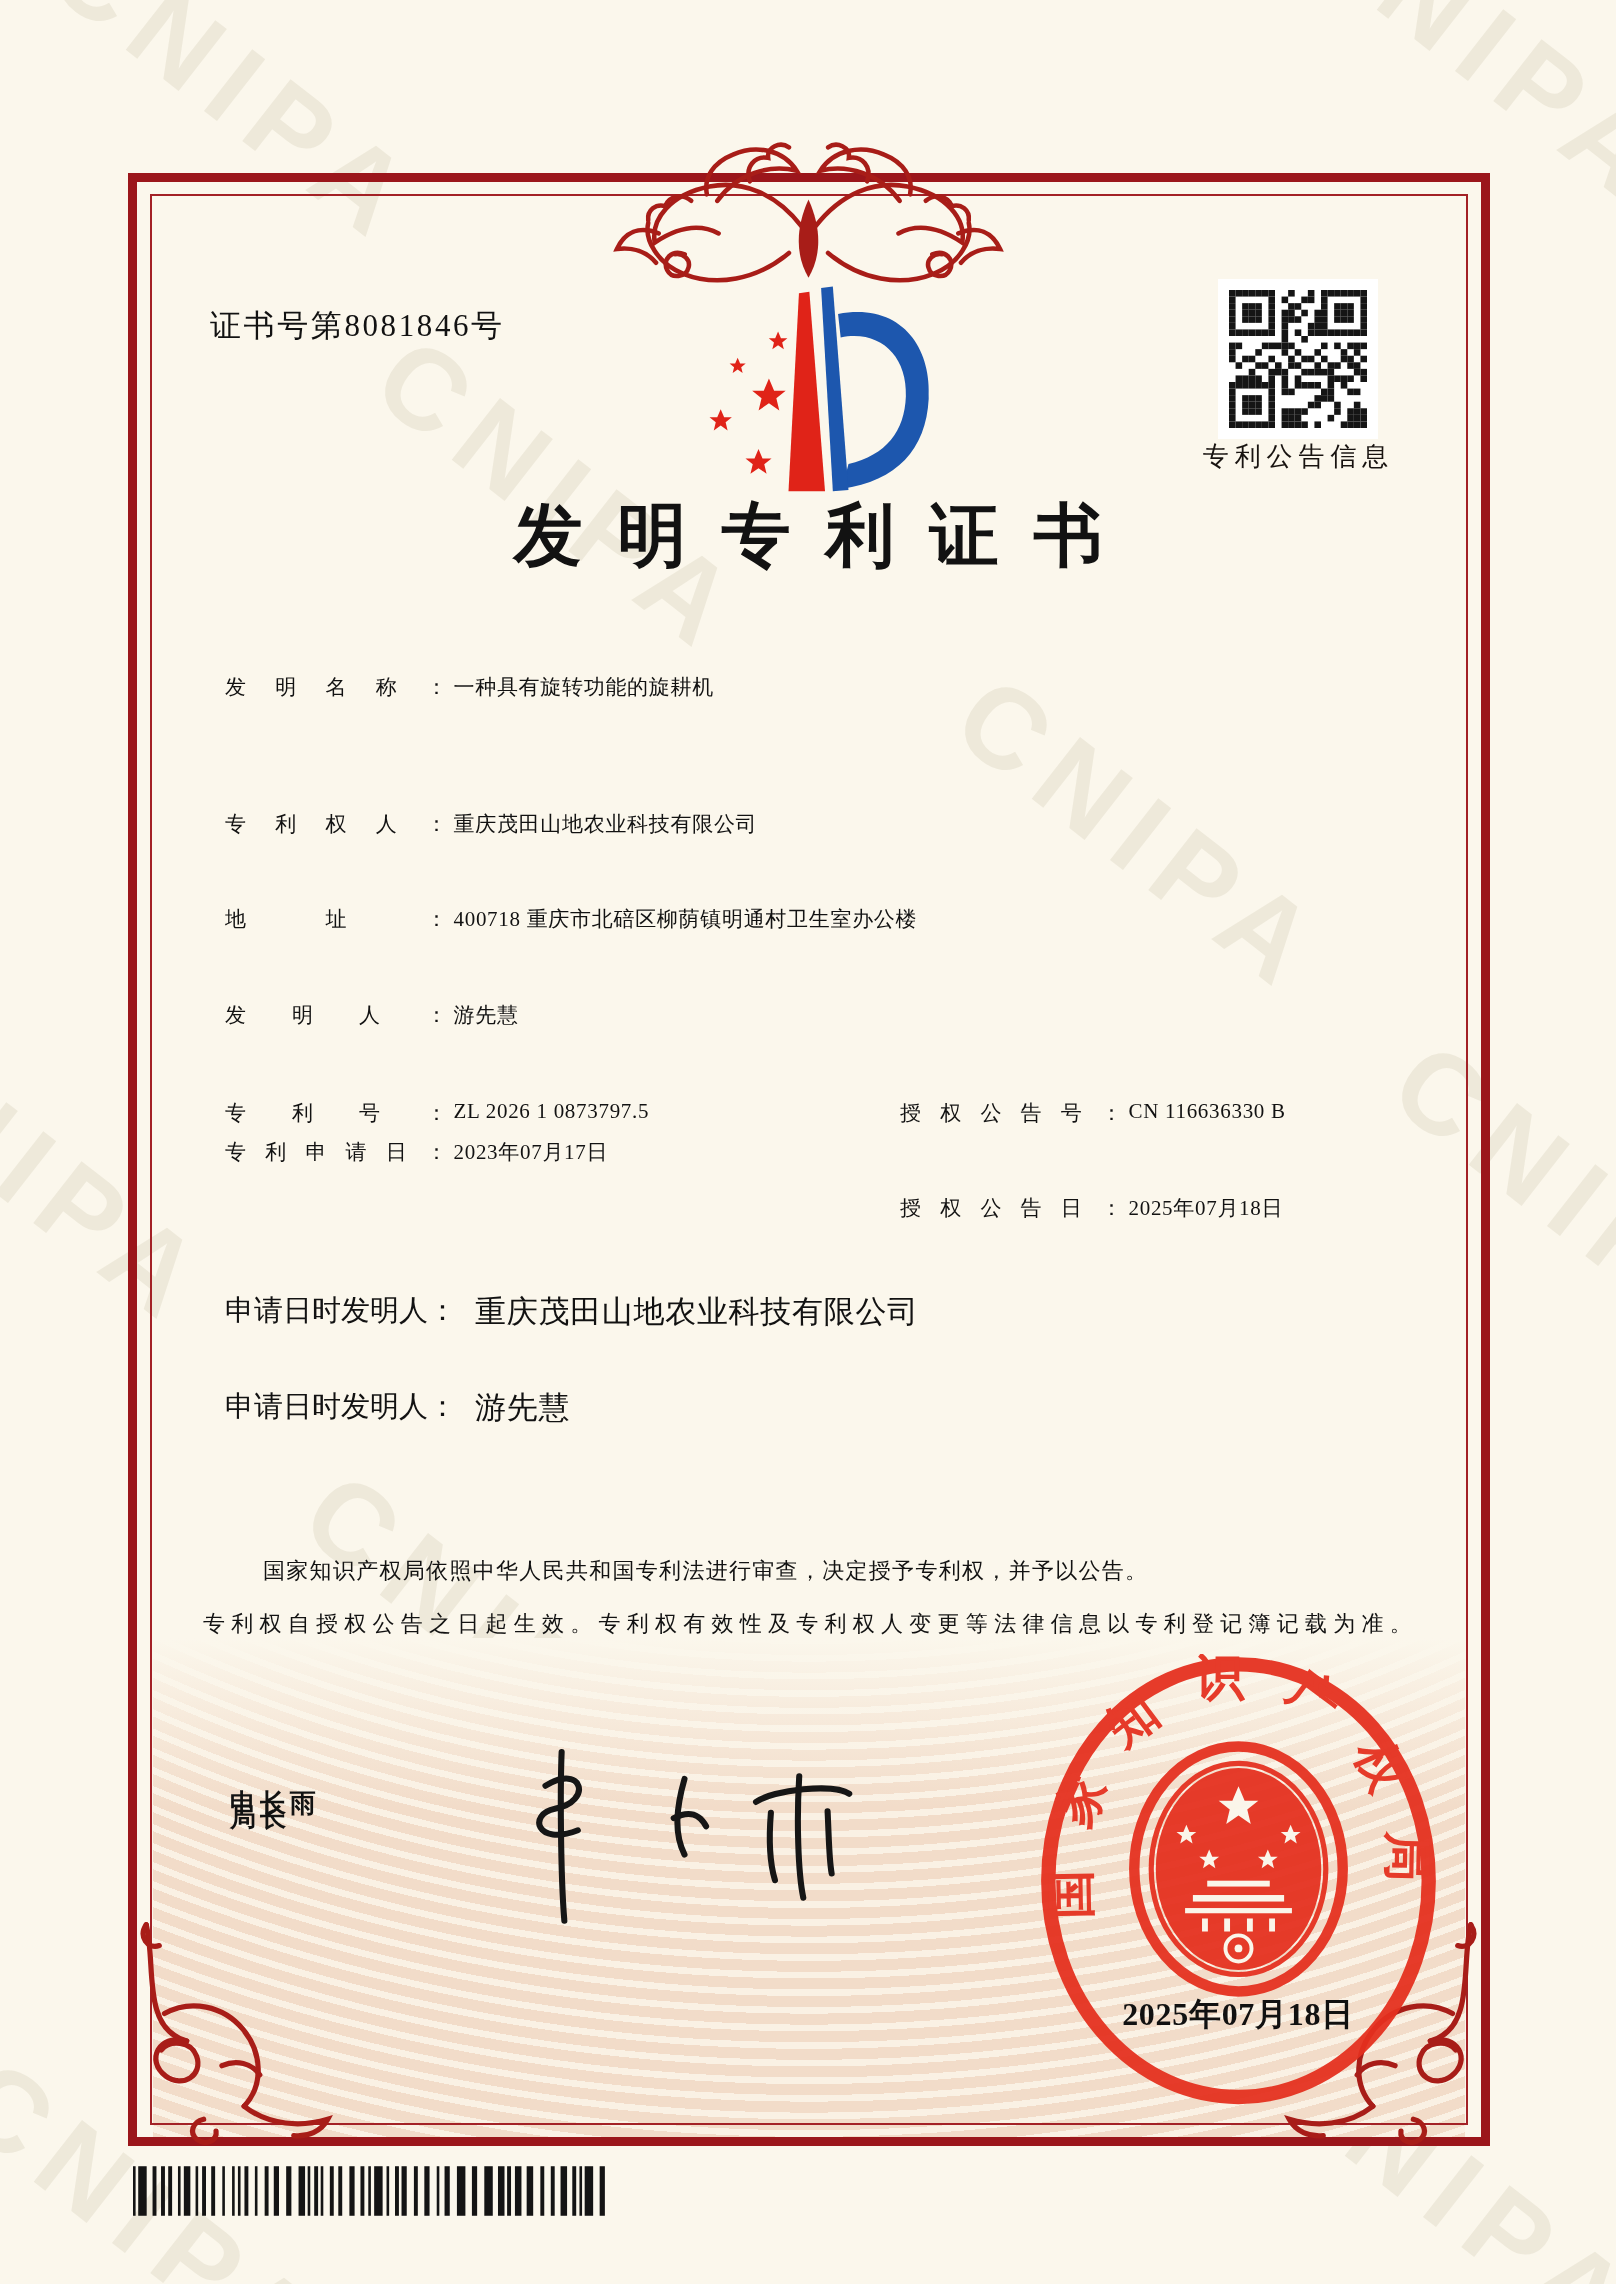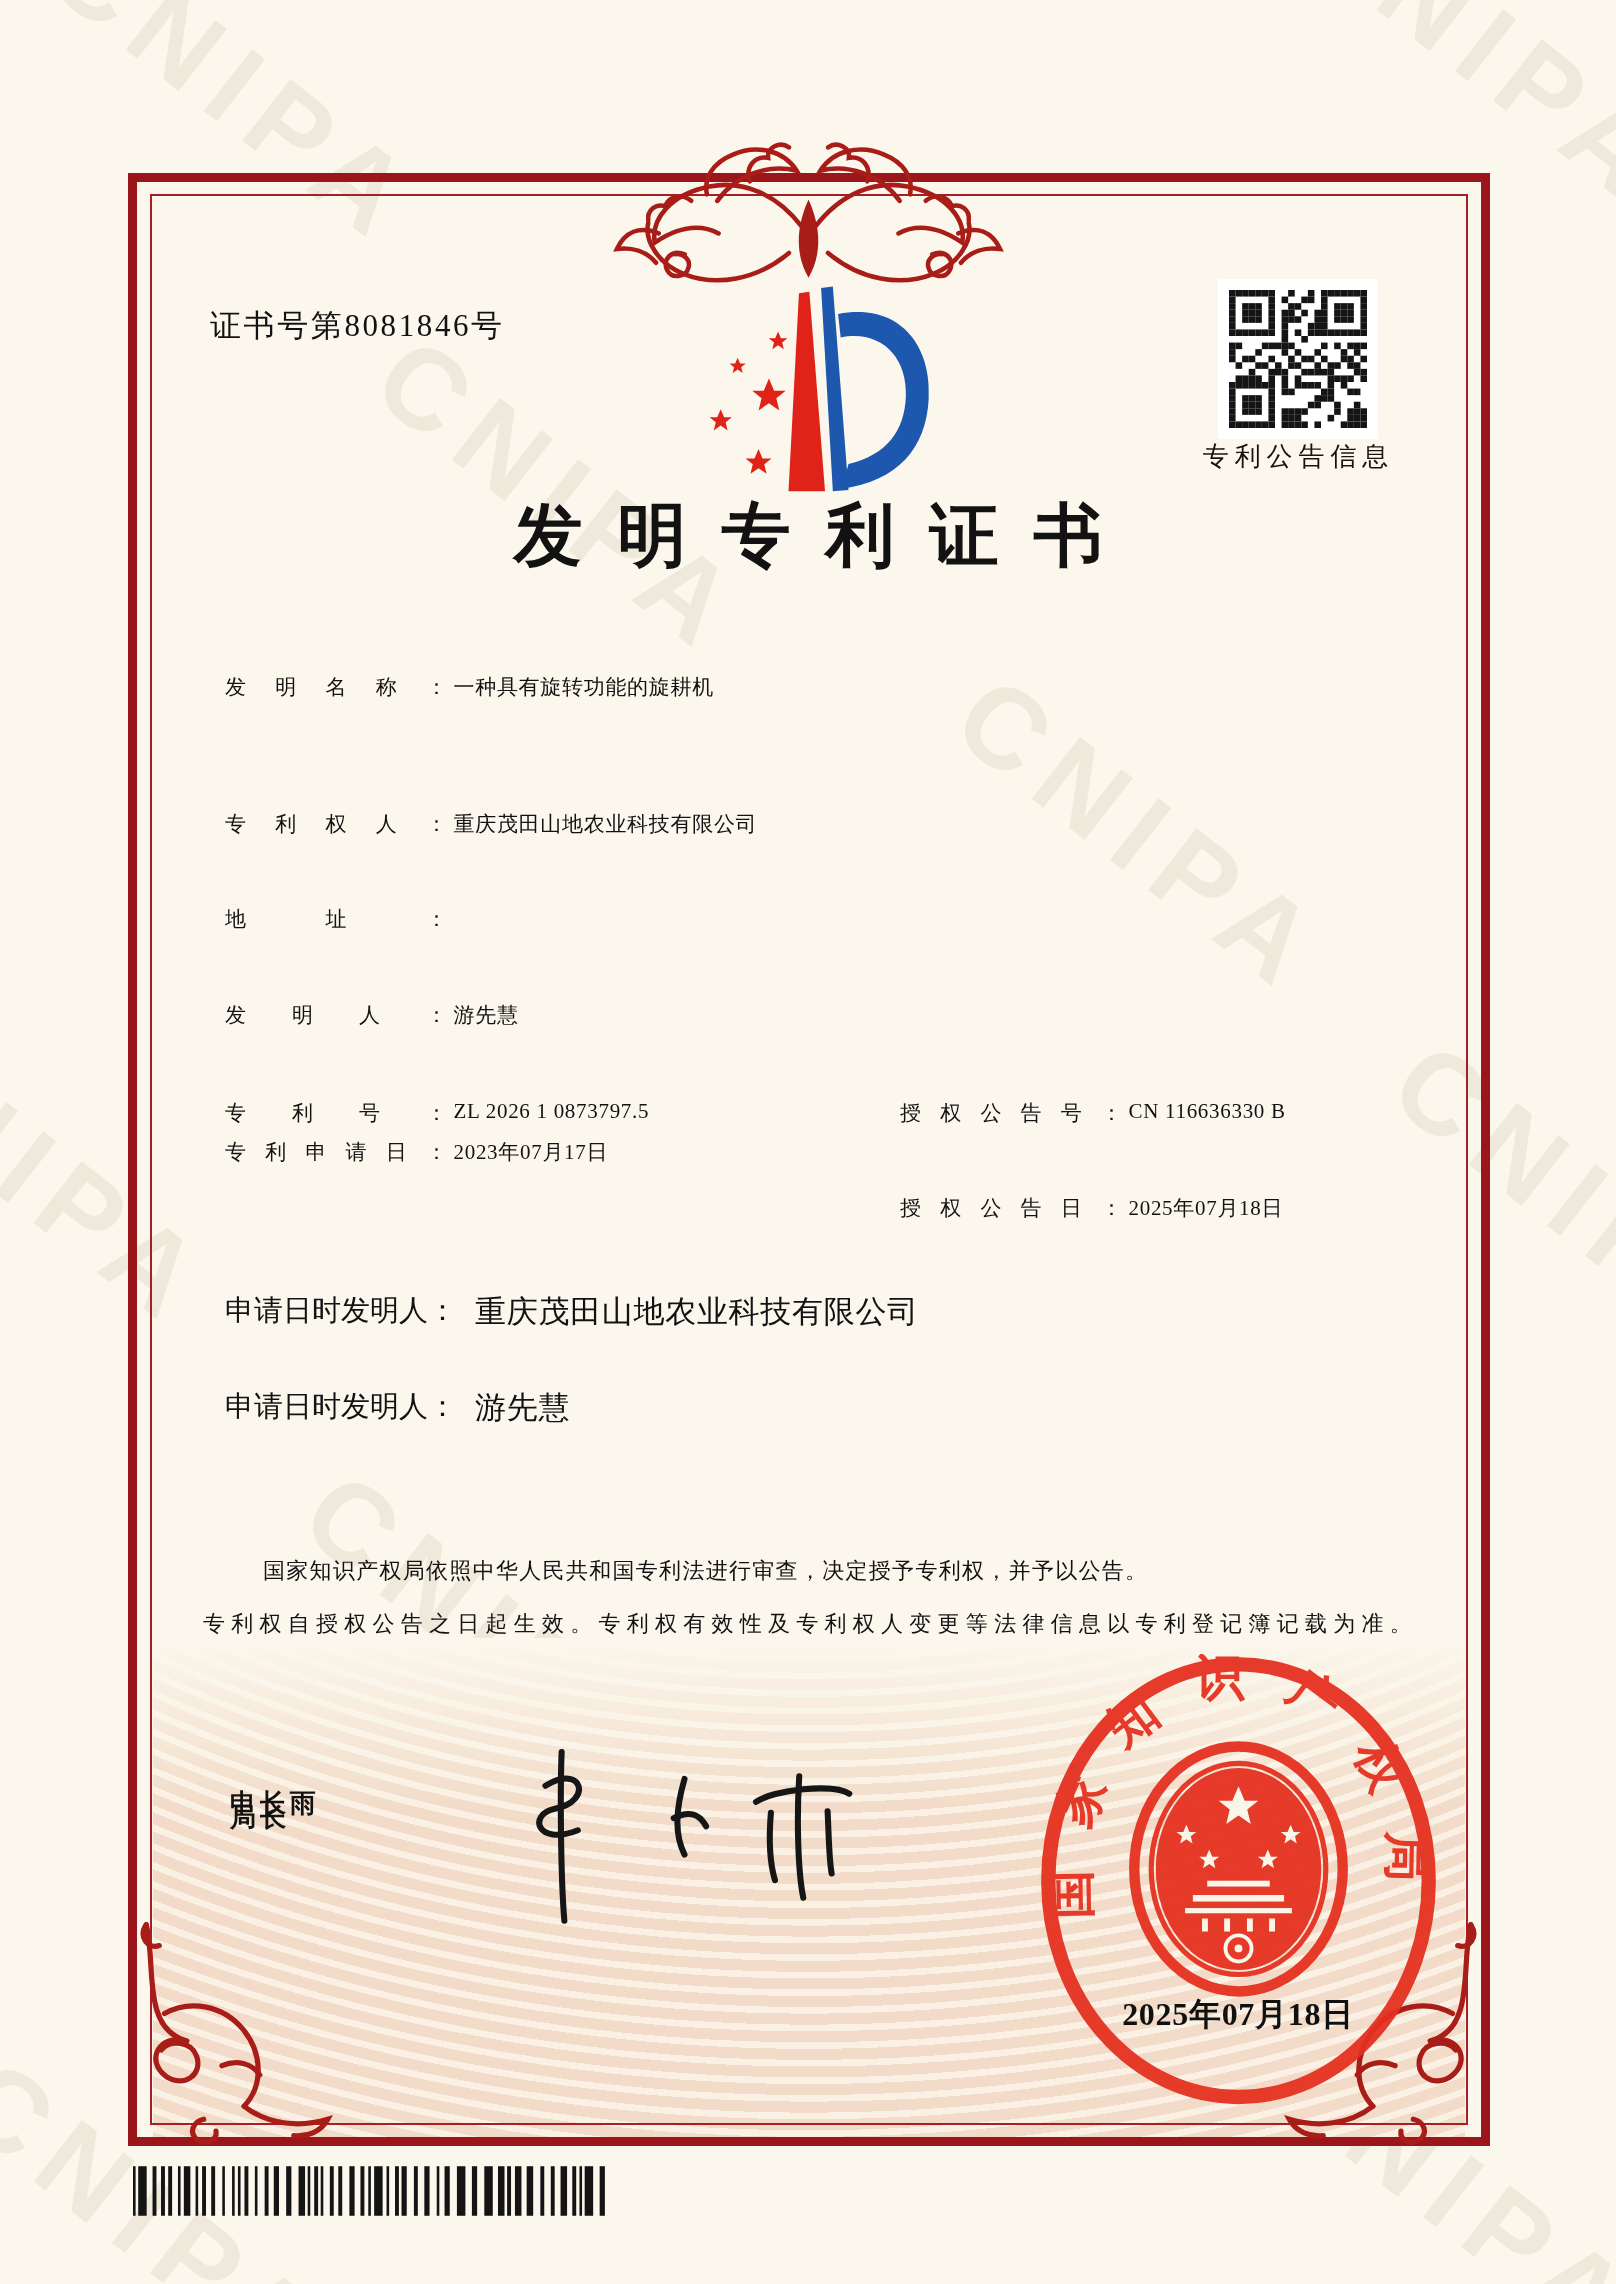--- a/index.html
+++ b/index.html
@@ -407,20 +407,21 @@
   <div class="row" style="left:225px;top:673px">
     <span class="flabel">发明名称：</span>
     <span class="fvalue">一种具有旋转功能的旋耕机</span>
   </div>
   <div class="row" style="left:225px;top:810px">
     <span class="flabel">专利权人：</span>
     <span class="fvalue">重庆茂田山地农业科技有限公司</span>
   </div>
   <div class="row" style="left:225px;top:905px">
     <span class="flabel">地址：</span>
+    <span class="fvalue">400718 重庆市北碚区柳荫镇明通村卫生室办公楼</span>
   </div>
   <div class="row" style="left:225px;top:1001px">
     <span class="flabel">发明人：</span>
     <span class="fvalue">游先慧</span>
   </div>
   <div class="row" style="left:225px;top:1099px">
     <span class="flabel">专利号：</span>
     <span class="fvalue">ZL 2026 1 0873797.5</span>
   </div>
   <div class="row" style="left:900px;top:1099px">

